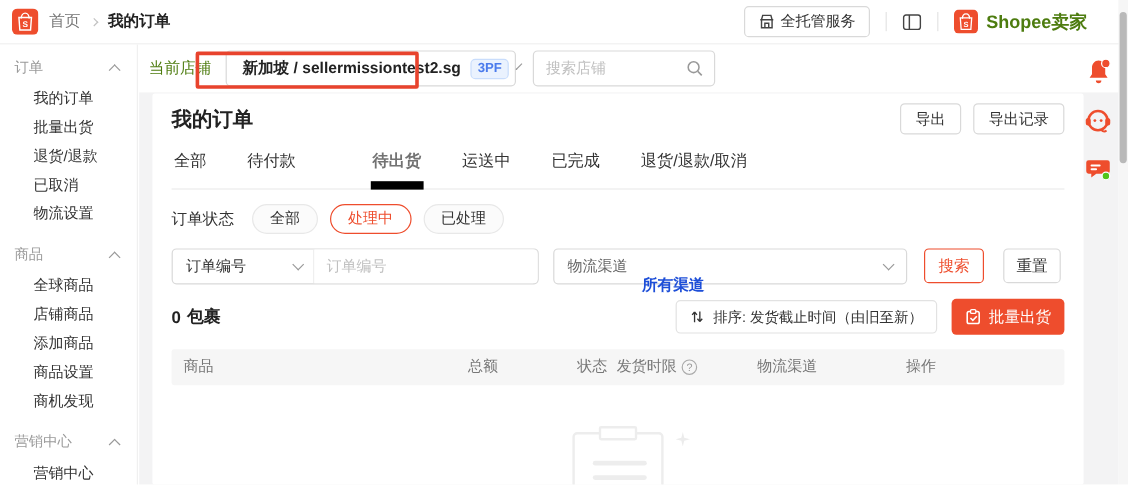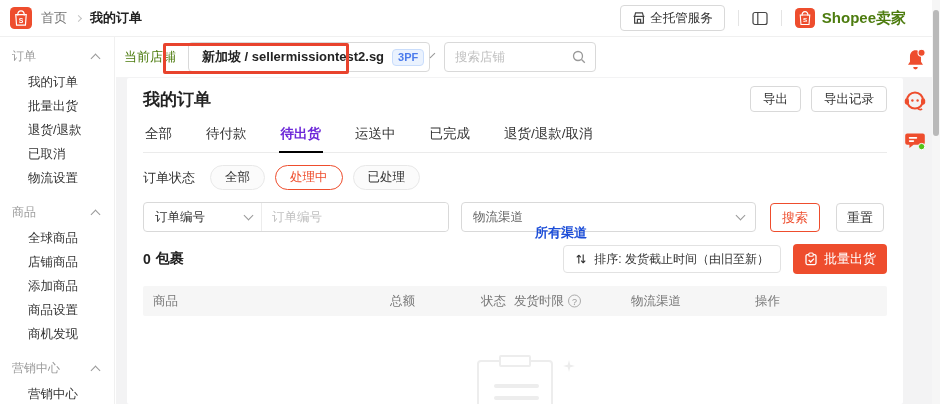--- a/index.html
+++ b/index.html
@@ -59,29 +59,29 @@
           position:relative; overflow:hidden; }
 
   .card-head { display:flex; align-items:center; margin-top:8px; }
   .page-title { font-size:17px; font-weight:600; color:#222; }
   .export-group { margin-left:auto; display:flex; gap:10px; }
   .btn-plain { height:26px; padding:0 12px; border:1px solid #d9d9d9; border-radius:4px; background:#fff;
                font-size:12.5px; color:#333; font-family:inherit; cursor:pointer; }
 
   .tabs { display:flex; gap:30px; margin-top:5px; border-bottom:1px solid #ebebeb; }
   .tab { padding:8px 2px 8px; font-size:13.5px; color:#333; cursor:pointer; }
-  .tab.active { color:#6d28d9; font-weight:700; border-bottom:2px solid #000000; margin-bottom:-1px; }
+  .tab.active { color:#737373; font-weight:700; border-bottom:7px solid #000000; margin-bottom:-1px;margin-left:30px; }
 
   .status-row { display:flex; align-items:center; gap:10px; margin-top:12px; }
   .status-label { margin-right:5px; }
   .pill { height:25px; padding:0 14px; border-radius:13px; border:1px solid #e8e8e8; background:#fbfbfb;
           font-size:12.5px; color:#333; display:flex; align-items:center; cursor:pointer; }
   .pill.selected { border-color:#ee4d2d; color:#ee4d2d; background:#fff; }
 
-  .filter-row { display:flex; align-items:flex-end; margin-top:12px; }
+  .filter-row { display:flex; align-items:flex-start; margin-top:12px; }
   .compound { display:flex; align-items:stretch; height:30px; border:1px solid #d9d9d9; border-radius:4px; background:#fff; }
   .field-select { width:118px; display:flex; align-items:center; gap:6px; padding:0 9px 0 11px;
                   border-right:1px solid #ececec; font-size:12.5px; color:#333; cursor:pointer; }
   .field-select .chev { margin-left:auto; }
   .order-input { width:186px; border:0; outline:0; padding:0 10px; font-size:12.5px; font-family:inherit;
                  border-radius:0 4px 4px 0; color:#333; }
   .order-input::placeholder { color:#c0c0c0; }
   .channel-select { margin-left:12px; width:295px; height:30px; border:1px solid #d9d9d9; border-radius:4px;
                     background:#fff; display:flex; align-items:center; gap:12px; padding:0 11px; cursor:pointer; }
   .channel-name { color:#666; font-size:12.5px; }

